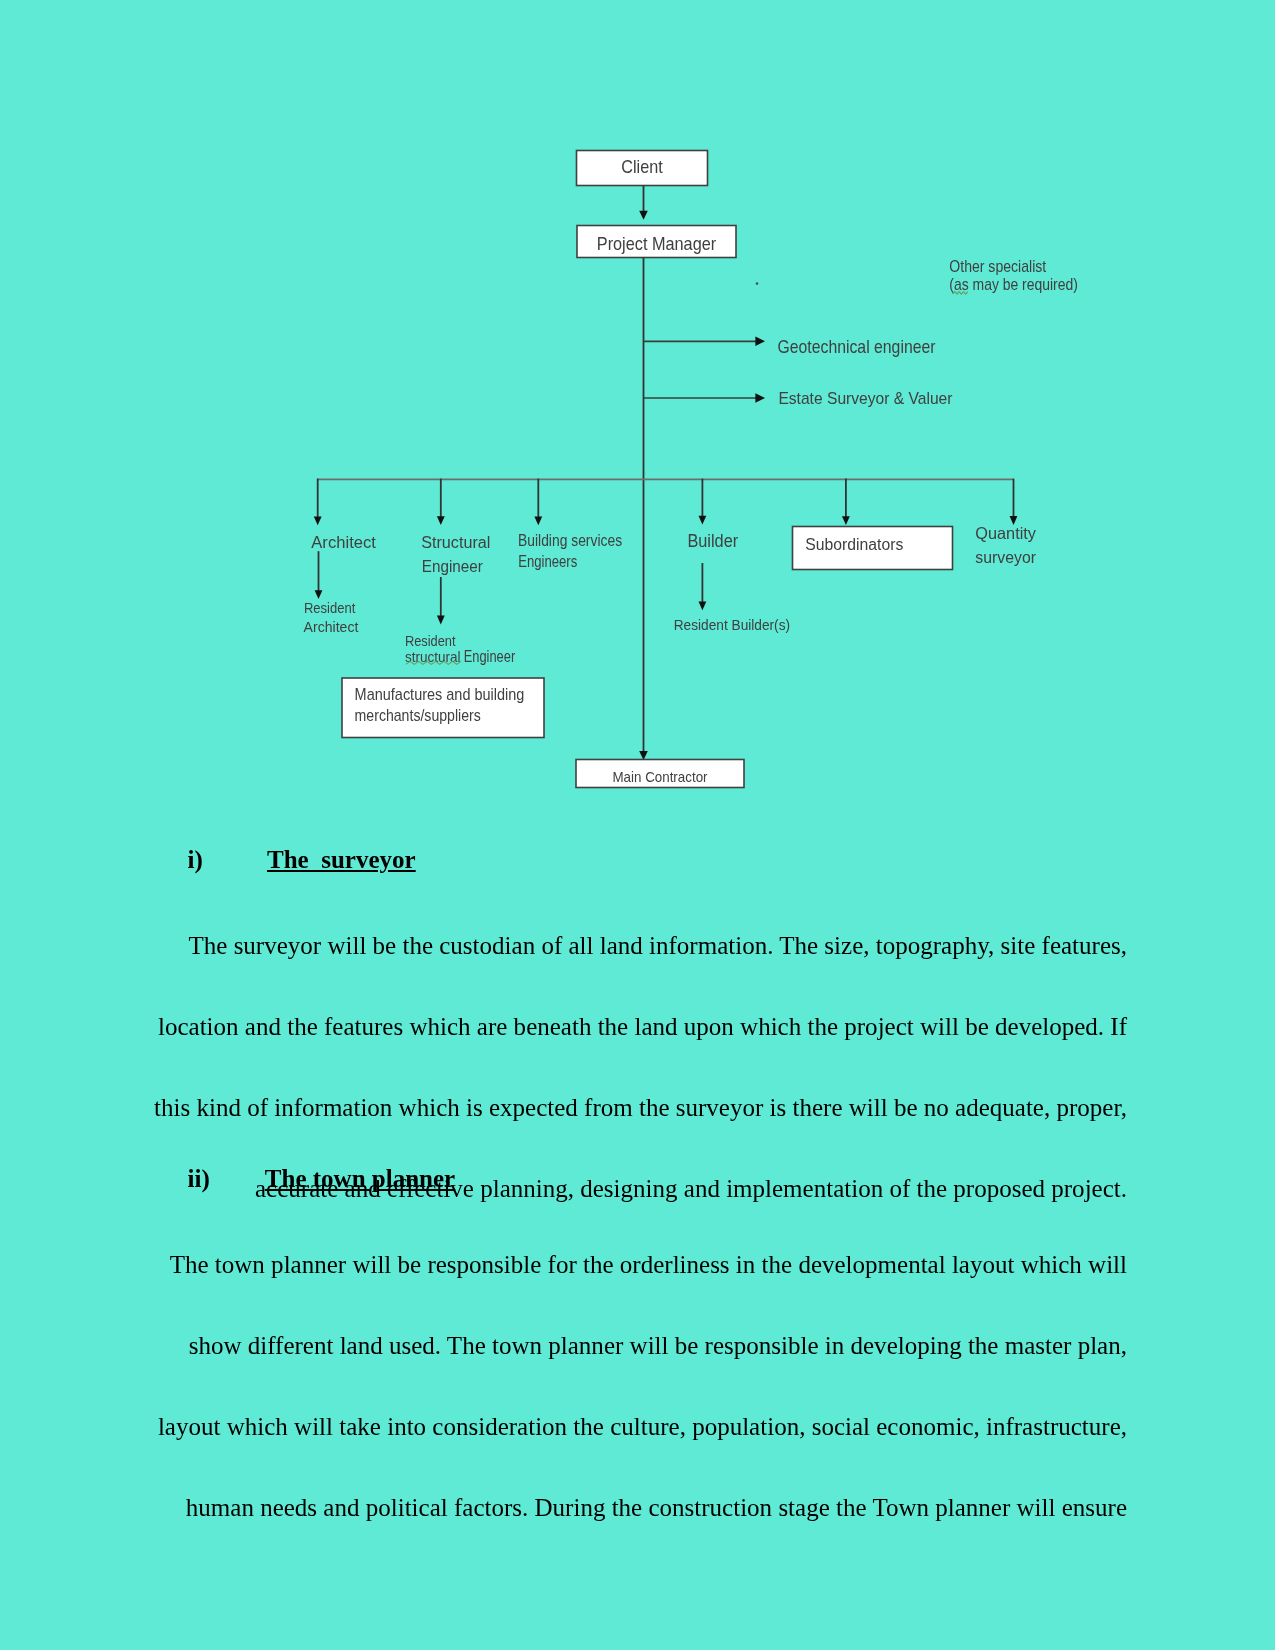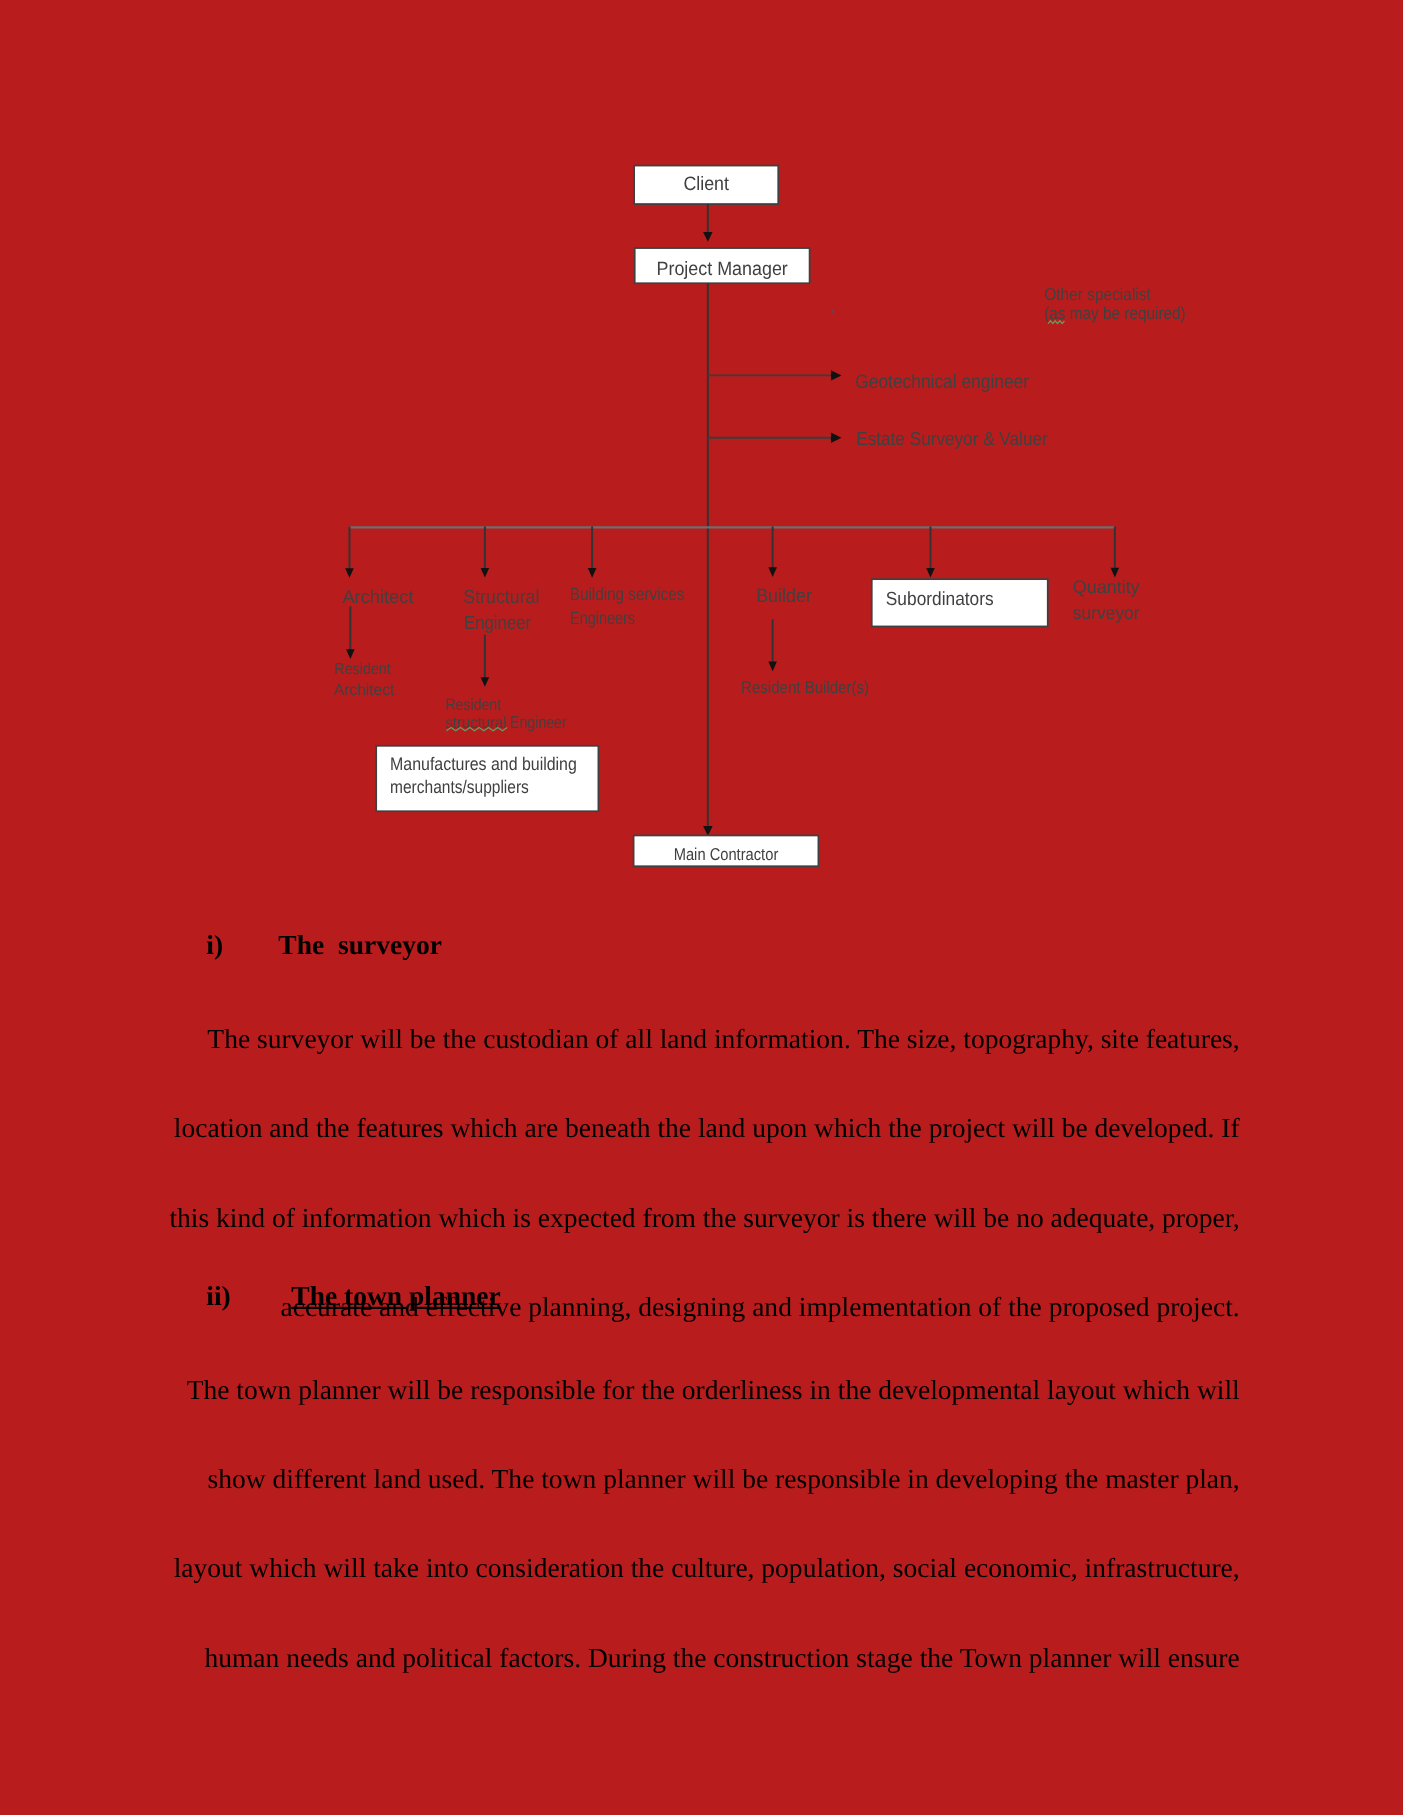--- a/index.html
+++ b/index.html
@@ -5,21 +5,21 @@
 <style>
   html, body { margin:0; padding:0; background:#fff; }
   body {
     width: 1275px; height: 1650px;
     font-family: "Liberation Serif", serif;
     color: #000000;
     position: relative;
     overflow: hidden;
     -webkit-font-smoothing: antialiased;
   }
-  .page { position: relative; width:1275px; height:1650px; background:#b91c1c; }
+  .page { position: relative; width:1275px; height:1650px; background:#5eead4; }
 
   
   #diagram { position:absolute; left:0; top:0; width:1275px; height:830px; }
   #diagram svg { position:absolute; left:0; top:0; }
 
   .dg-text {
     font-family:"Liberation Sans", sans-serif;
     fill:#404040;
   }
 
@@ -124,20 +124,20 @@
       <text class="dg-text" x="354.6" y="699.8" font-size="16.57" textLength="169.8" lengthAdjust="spacingAndGlyphs">Manufactures and building</text>
       <text class="dg-text" x="354.6" y="720.7" font-size="16.57" textLength="126.2" lengthAdjust="spacingAndGlyphs">merchants/suppliers</text>
 
       <path d="M 639.2 751.0 L 647.8 751.0 L 643.5 760.0 Z" fill="#111"></path>
       <rect x="576" y="759.5" width="168" height="28" fill="#fff" stroke="#404040" stroke-width="1.6"></rect>
       <text class="dg-text" x="660" y="782.2" font-size="15.55" text-anchor="middle" textLength="95.1" lengthAdjust="spacingAndGlyphs">Main Contractor</text>
     </svg>
   </div>
 
   <div class="heading" style="left:187.5px; top:845.5px;">i)</div>
-  <div class="heading" style="left:253px; top:845.5px;">The  surveyor</div>
+  <div class="heading" style="left:267px; top:845.5px;text-decoration:underline;">The  surveyor</div>
   <div class="para" style="left:152px; top:904.5px; width:975px;">The surveyor will be the custodian of all land information. The size, topography, site features, location and the features which are beneath the land upon which the project will be developed. If this kind of information which is expected from the surveyor is there will be no adequate, proper, accurate and effective planning, designing and implementation of the proposed project.</div>
 
   <div class="heading" style="left:187.5px; top:1165px;">ii)</div>
   <div class="heading" style="left:264.8px; top:1165px;text-decoration:underline;">The town planner</div>
   <div class="para" style="left:152px; top:1223.8px; width:975px;">The town planner will be responsible for the orderliness in the developmental layout which will show different land used. The town planner will be responsible in developing the master plan, layout which will take into consideration the culture, population, social economic, infrastructure, human needs and political factors. During the construction stage the Town planner will ensure</div>
 
 </div>
 
 </body></html>

